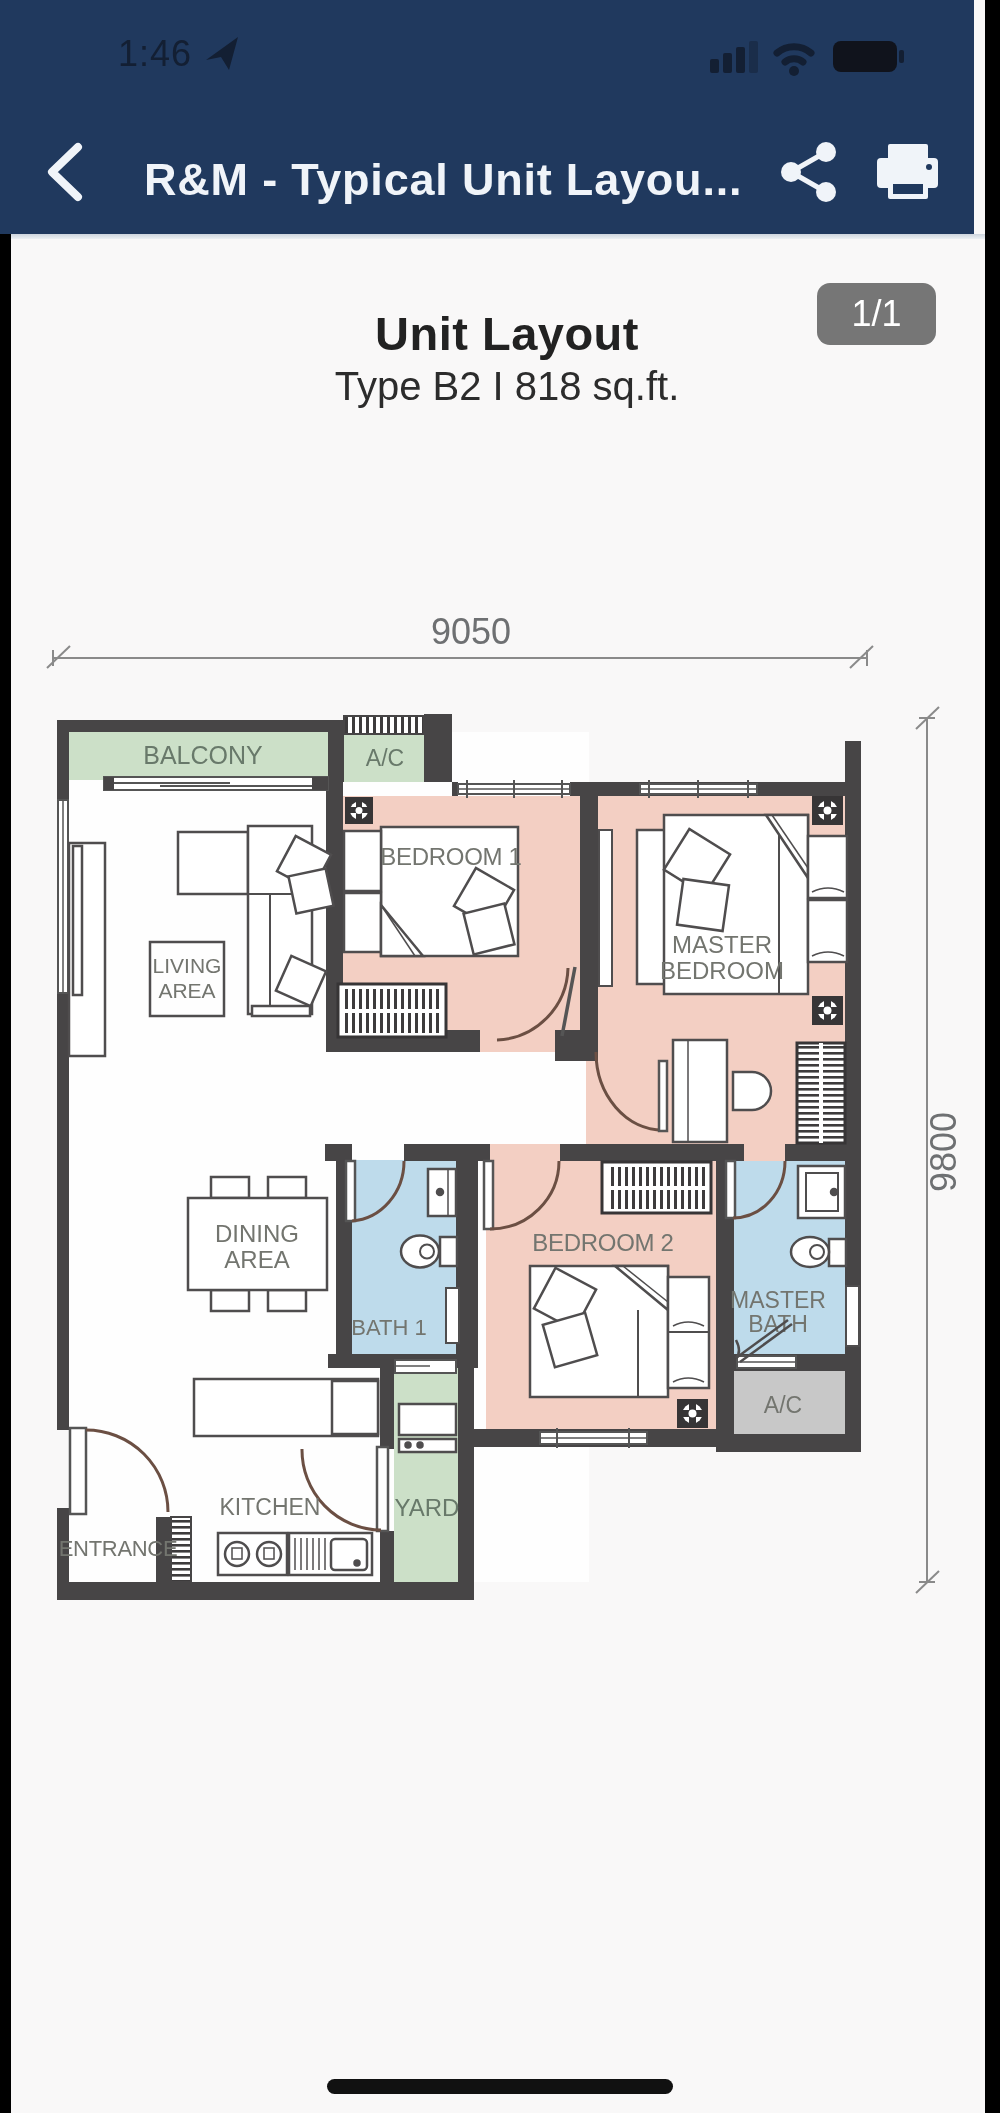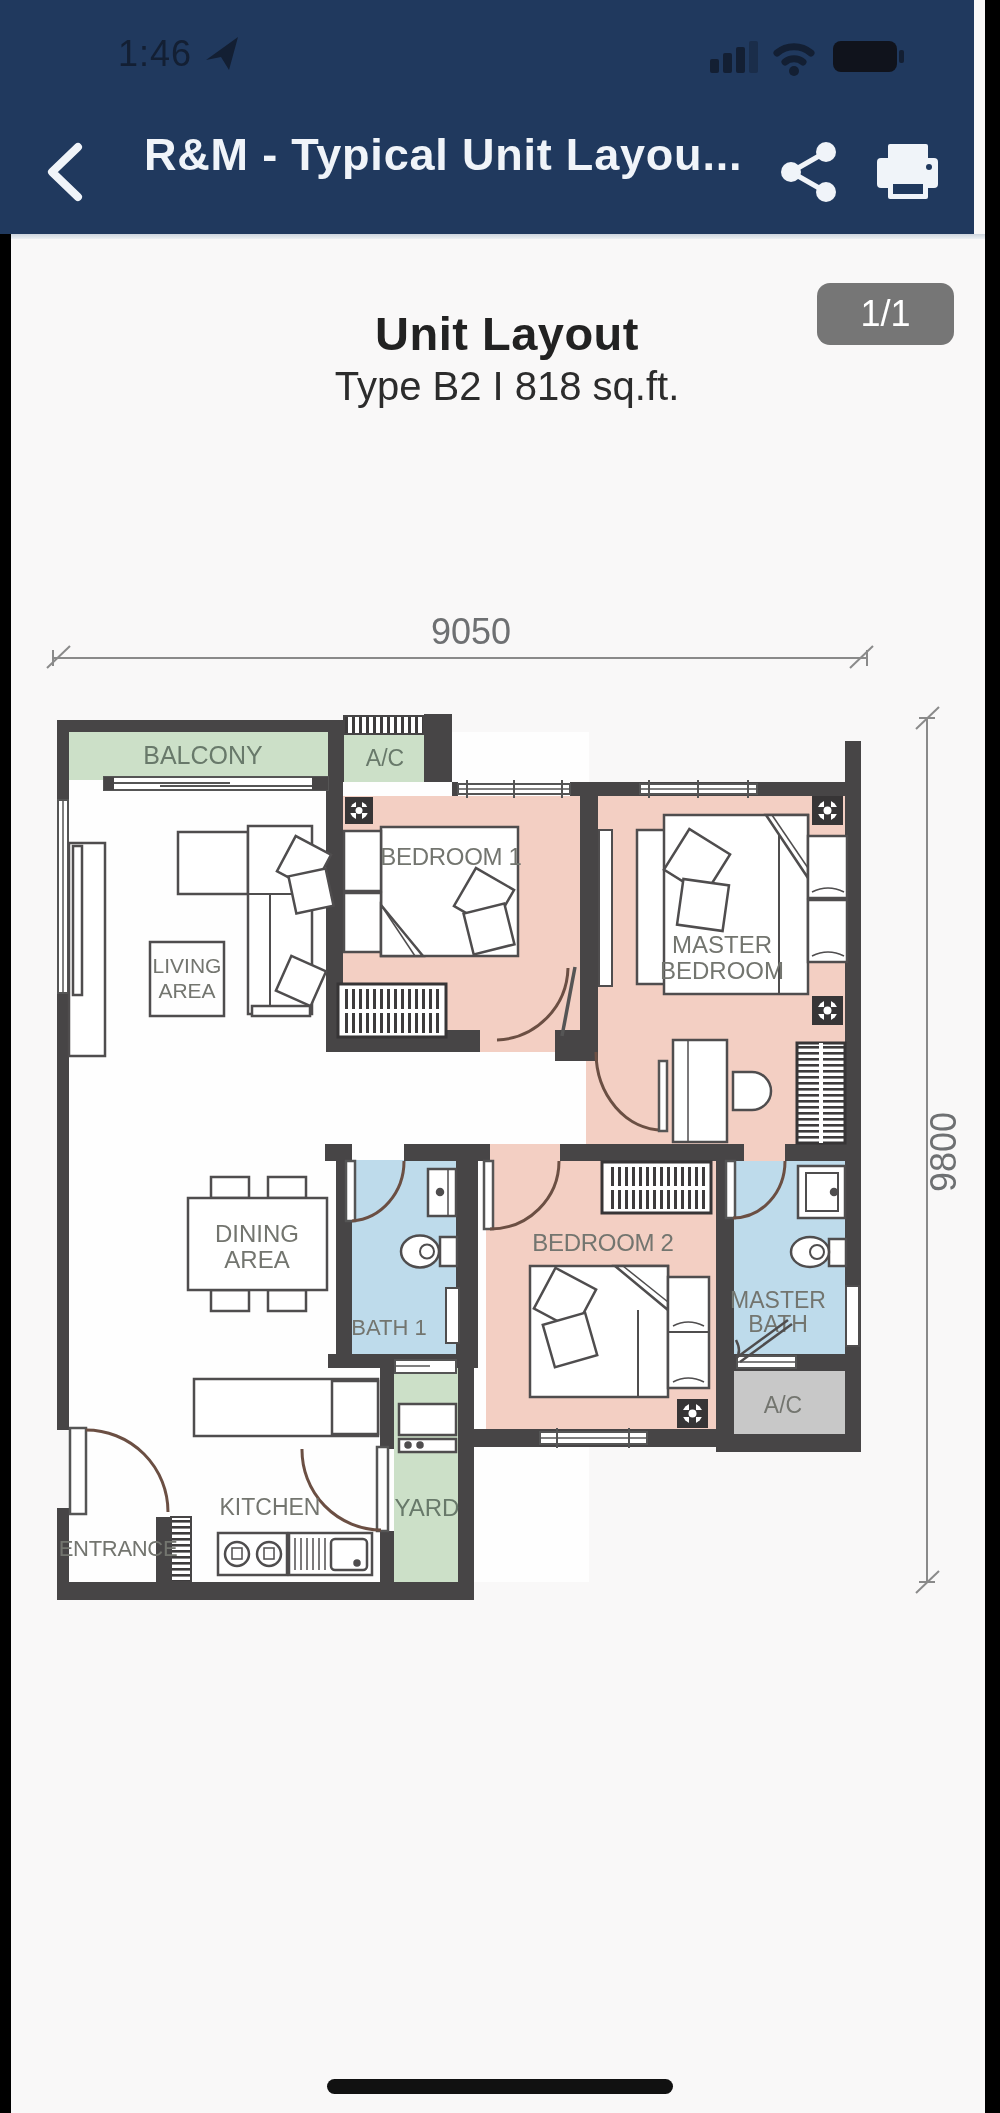--- a/index.html
+++ b/index.html
@@ -1,25 +1,25 @@
 <!DOCTYPE html>
 <html><head>
 <meta charset="utf-8">
 <style>
   html,body{margin:0;padding:0;}
   body{width:1000px;height:2113px;background:#000;position:relative;overflow:hidden;
        font-family:"Liberation Sans", sans-serif;}
   #screen{position:absolute;left:11px;top:0;width:974px;height:2113px;background:#f9f8f8;}
   #header{position:absolute;left:0;top:0;width:974px;height:234px;background:#20395e;}
   #time{position:absolute;left:118px;top:33px;color:#131f33;font-size:36px;font-weight:400;letter-spacing:1px;}
-  #navrow{position:absolute;left:0;top:126px;width:974px;height:70px;color:#eef3f8;}
+  #navrow{position:absolute;left:0;top:151px;width:974px;height:70px;color:#eef3f8;}
   #navtitle{position:absolute;left:144px;top:3px;font-size:45px;font-weight:700;color:#f0f4f9;letter-spacing:0.8px;}
   #title1{position:absolute;left:7px;top:306px;width:1000px;text-align:center;font-size:47px;font-weight:700;color:#222;letter-spacing:0.5px;}
   #title2{position:absolute;left:7px;top:364px;width:1000px;text-align:center;font-size:40px;font-weight:500;color:#2c2c2c;}
-  #badge{position:absolute;left:817px;top:283px;width:137px;height:62px;background:#767676;border-radius:13px;
+  #badge{position:absolute;left:817px;top:283px;width:119px;height:62px;background:#767676;border-radius:13px;
          color:#fff;font-size:36px;text-align:center;line-height:62px;}
   #homebar{position:absolute;left:327px;top:2079px;width:346px;height:15px;background:#111;border-radius:8px;}
   #plansvg{position:absolute;left:0;top:0;}
 </style>
 </head>
 <body>
 
 <div id="screen"></div>
 
 <div id="header"></div>

